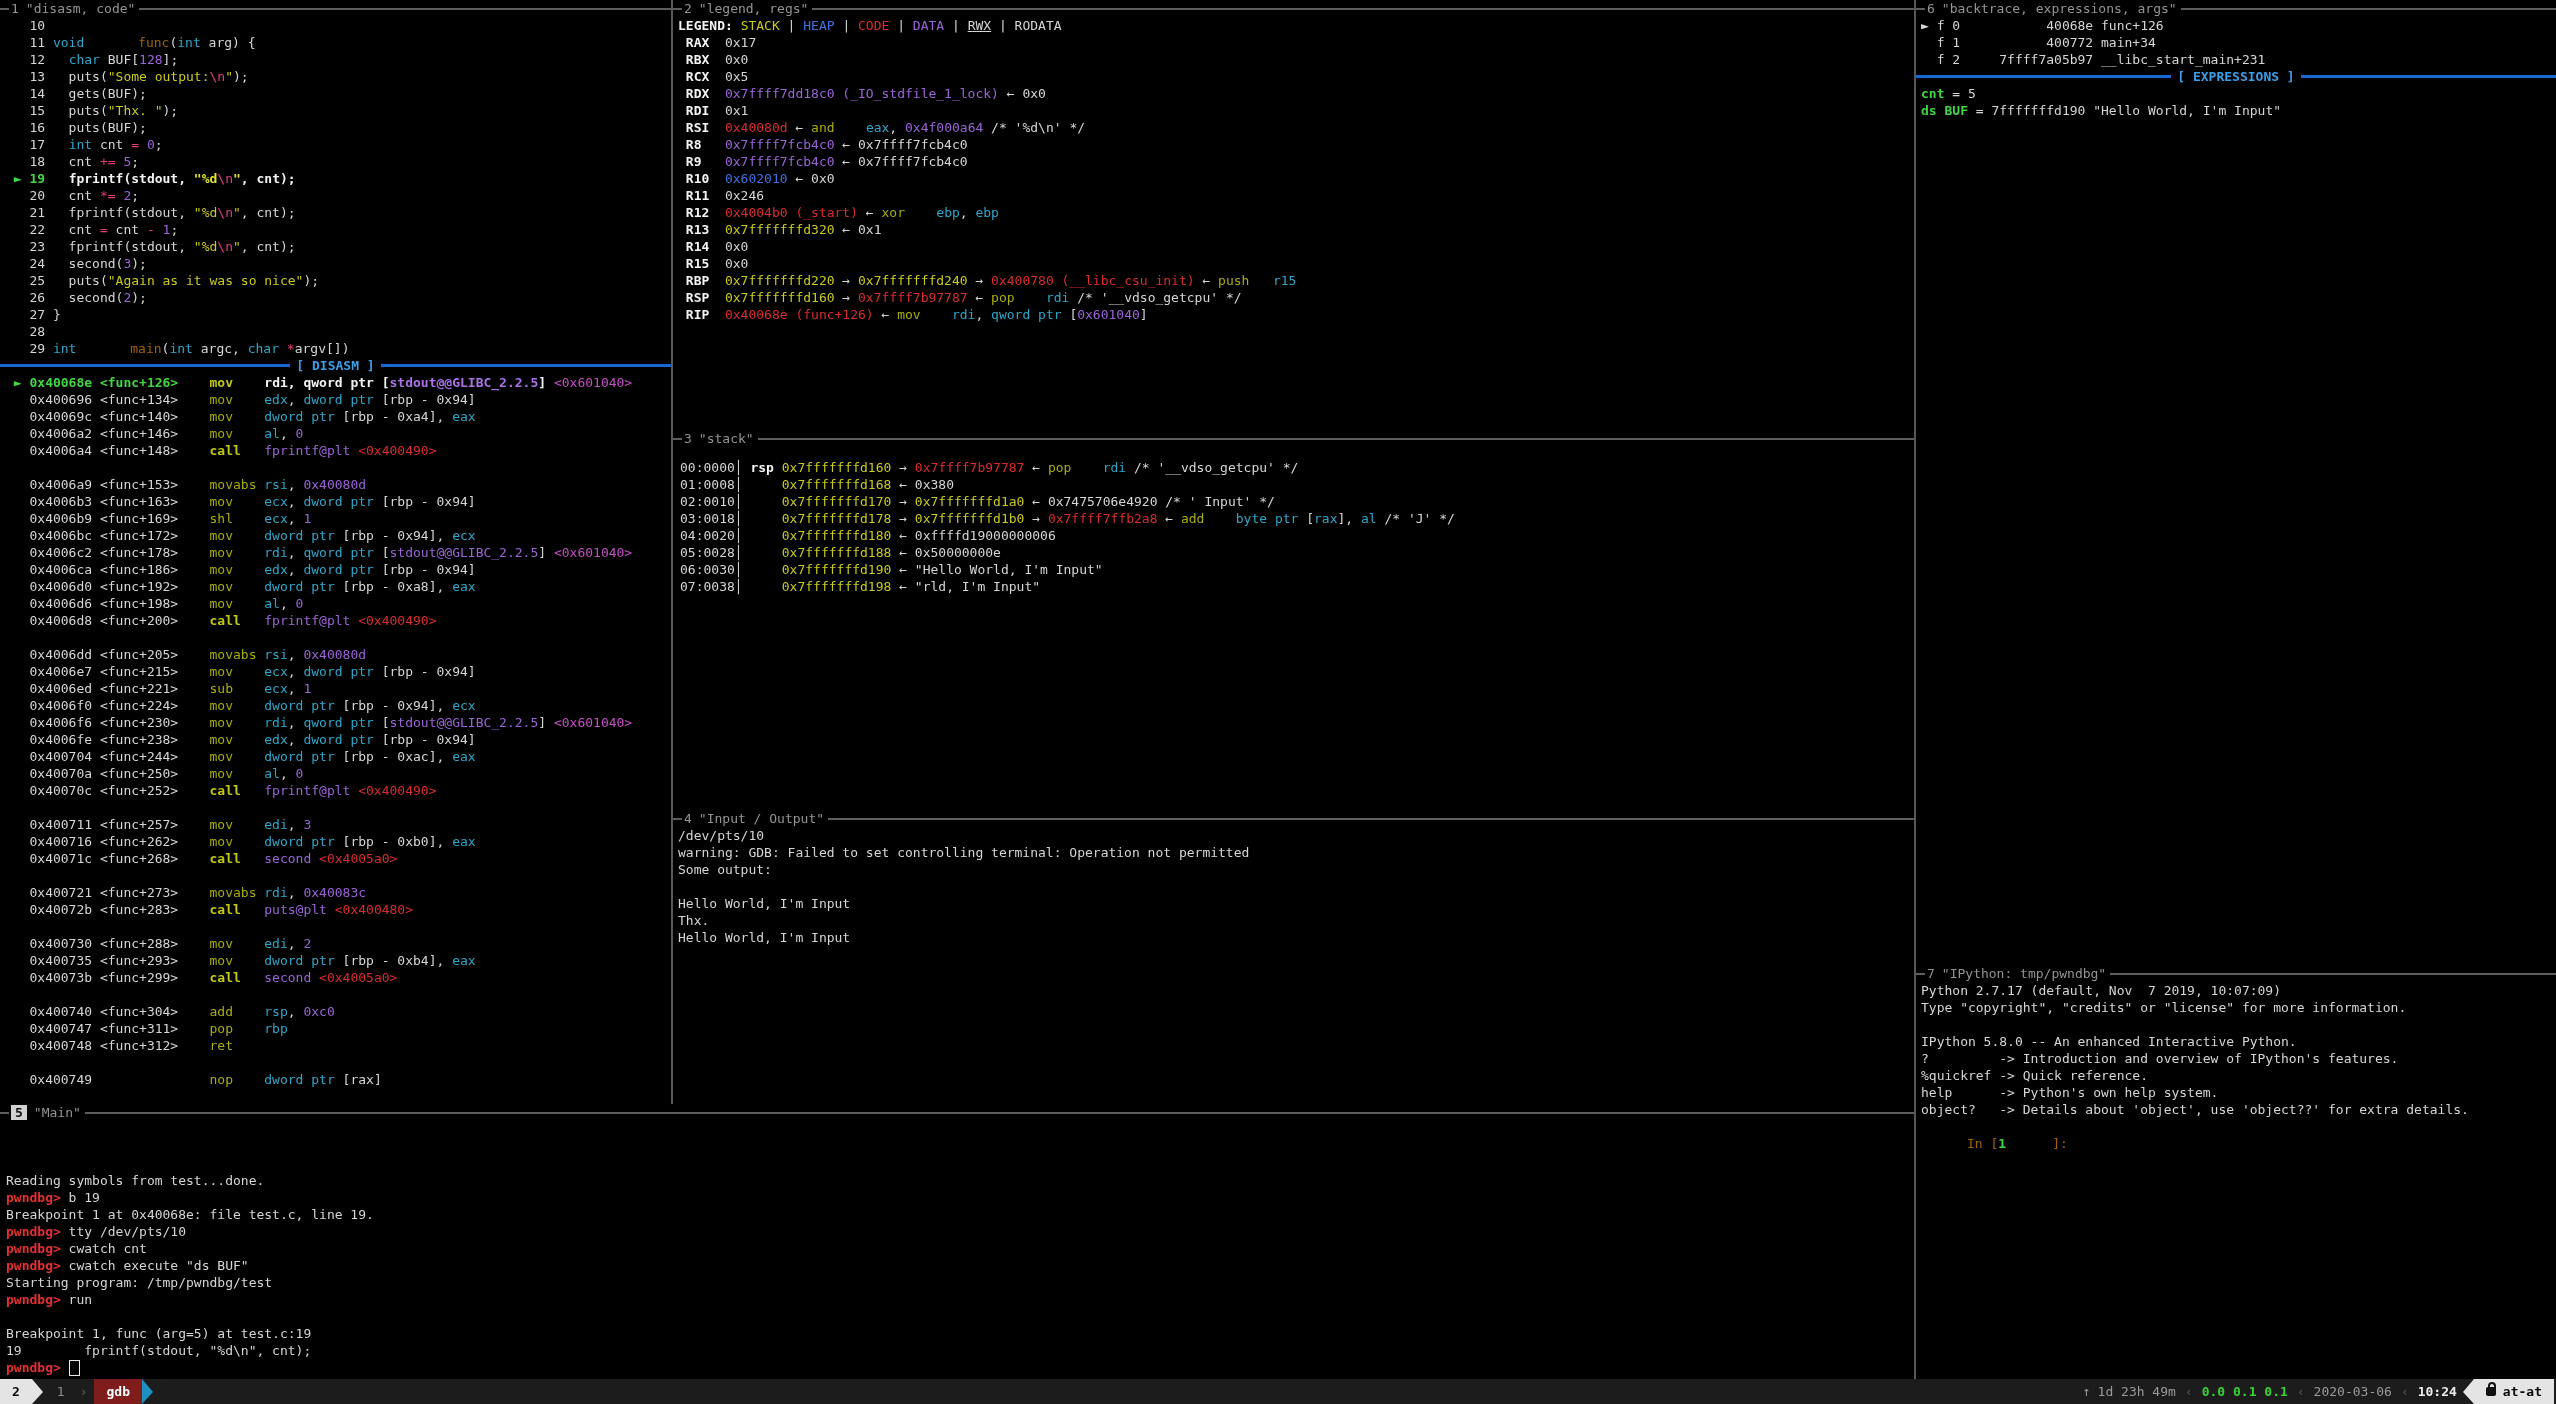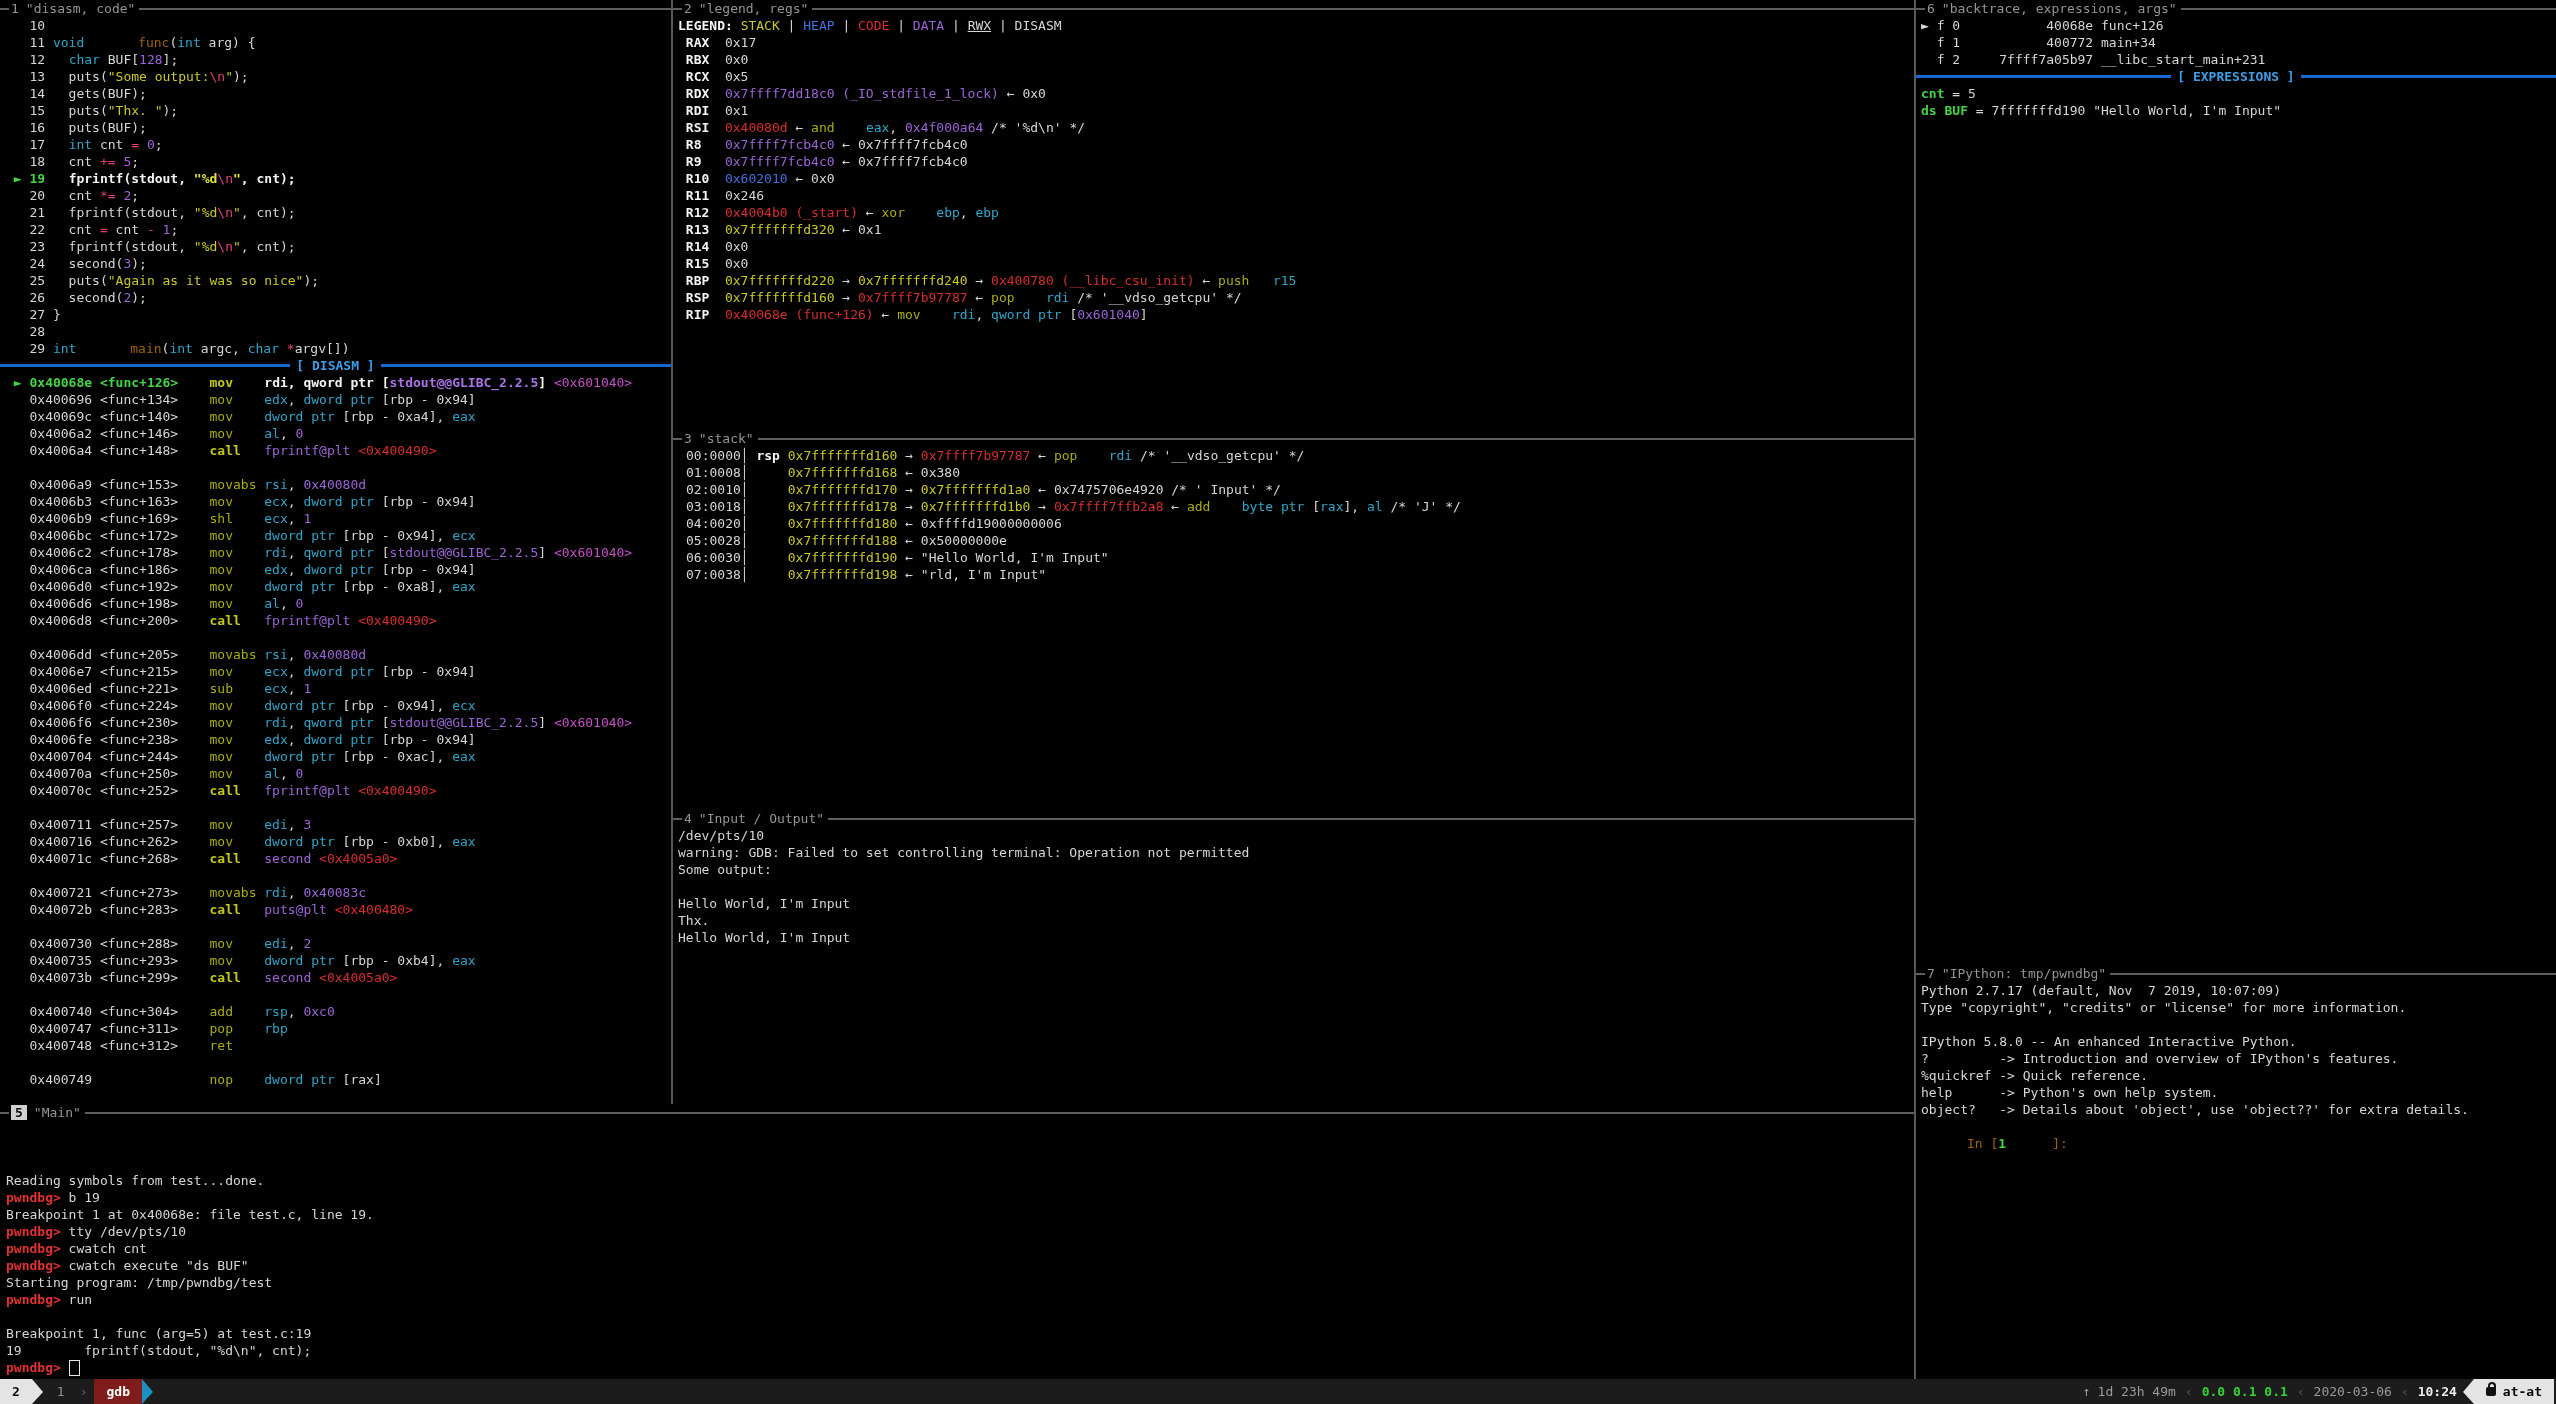--- a/index.html
+++ b/index.html
@@ -144,21 +144,21 @@
       </div>
   </section>
 
   <section class="pane" id="p2" style="left:673px;top:0;width:1241px;height:430px;">
     <div class="ptitle">
       <span class="tl short"></span>
       <span class="plabel"><span class="pnum">2</span><span class="ptxt">"legend, regs"</span></span>
       <span class="tl fill"></span>
     </div>
     <div class="lines" style="padding-left:5px;">
-        <div class="row"><span class="c-b">LEGEND: </span><span class="c-yel">STACK</span><span class="c-w"> | </span><span class="c-blu">HEAP</span><span class="c-w"> | </span><span class="c-red">CODE</span><span class="c-w"> | </span><span class="c-pur">DATA</span><span class="c-w"> | </span><span class="c-wu">RWX</span><span class="c-w"> | </span><span class="c-w">DISASM</span></div>
+        <div class="row"><span class="c-b">LEGEND: </span><span class="c-yel">STACK</span><span class="c-w"> | </span><span class="c-blu">HEAP</span><span class="c-w"> | </span><span class="c-red">CODE</span><span class="c-w"> | </span><span class="c-pur">DATA</span><span class="c-w"> | </span><span class="c-wu">RWX</span><span class="c-w"> | </span><span class="c-w">RODATA</span></div>
         <div class="row"><span class="c-b"> RAX  </span><span class="c-w">0x17</span></div>
         <div class="row"><span class="c-b"> RBX  </span><span class="c-w">0x0</span></div>
         <div class="row"><span class="c-b"> RCX  </span><span class="c-w">0x5</span></div>
         <div class="row"><span class="c-b"> RDX  </span><span class="c-pur">0x7ffff7dd18c0 (_IO_stdfile_1_lock)</span><span class="c-w"> ← </span><span class="c-w">0x0</span></div>
         <div class="row"><span class="c-b"> RDI  </span><span class="c-w">0x1</span></div>
         <div class="row"><span class="c-b"> RSI  </span><span class="c-red">0x40080d</span><span class="c-w"> ← </span><span class="c-olv">and</span><span class="c-w">    </span><span class="c-cyn">eax</span><span class="c-w">, </span><span class="c-pur">0x4f000a64</span><span class="c-w"> /* '%d\n' */</span></div>
         <div class="row"><span class="c-b"> R8   </span><span class="c-pur">0x7ffff7fcb4c0</span><span class="c-w"> ← </span><span class="c-w">0x7ffff7fcb4c0</span></div>
         <div class="row"><span class="c-b"> R9   </span><span class="c-pur">0x7ffff7fcb4c0</span><span class="c-w"> ← </span><span class="c-w">0x7ffff7fcb4c0</span></div>
         <div class="row"><span class="c-b"> R10  </span><span class="c-blu">0x602010</span><span class="c-w"> ← </span><span class="c-w">0x0</span></div>
         <div class="row"><span class="c-b"> R11  </span><span class="c-w">0x246</span></div>
@@ -171,21 +171,21 @@
         <div class="row"><span class="c-b"> RIP  </span><span class="c-red">0x40068e (func+126)</span><span class="c-w"> ← </span><span class="c-olv">mov</span><span class="c-w">    </span><span class="c-cyn">rdi</span><span class="c-w">, </span><span class="c-cyn">qword ptr</span><span class="c-w"> [</span><span class="c-pur">0x601040</span><span class="c-w">]</span></div>
       </div>
   </section>
 
   <section class="pane" id="p3" style="left:673px;top:430px;width:1241px;height:380px;">
     <div class="ptitle">
       <span class="tl short"></span>
       <span class="plabel"><span class="pnum">3</span><span class="ptxt">"stack"</span></span>
       <span class="tl fill"></span>
     </div>
-    <div class="lines" style="padding-left:13px;">
+    <div class="lines" style="padding-left:7px;margin-top:12px;">
         <div class="row"><span class="c-w">00:0000</span><span class="c-w">│ </span><span class="c-b">rsp</span><span class="c-w"> </span><span class="c-yel">0x7fffffffd160</span><span class="c-w"> → </span><span class="c-red">0x7ffff7b97787</span><span class="c-w"> ← </span><span class="c-olv">pop</span><span class="c-w">    </span><span class="c-cyn">rdi</span><span class="c-w"> /* '__vdso_getcpu' */</span></div>
         <div class="row"><span class="c-w">01:0008</span><span class="c-w">│     </span><span class="c-yel">0x7fffffffd168</span><span class="c-w"> ← </span><span class="c-w">0x380</span></div>
         <div class="row"><span class="c-w">02:0010</span><span class="c-w">│     </span><span class="c-yel">0x7fffffffd170</span><span class="c-w"> → </span><span class="c-yel">0x7fffffffd1a0</span><span class="c-w"> ← </span><span class="c-w">0x7475706e4920 /* ' Input' */</span></div>
         <div class="row"><span class="c-w">03:0018</span><span class="c-w">│     </span><span class="c-yel">0x7fffffffd178</span><span class="c-w"> → </span><span class="c-yel">0x7fffffffd1b0</span><span class="c-w"> → </span><span class="c-red">0x7ffff7ffb2a8</span><span class="c-w"> ← </span><span class="c-olv">add</span><span class="c-w">    </span><span class="c-cyn">byte ptr</span><span class="c-w"> [</span><span class="c-cyn">rax</span><span class="c-w">], </span><span class="c-cyn">al</span><span class="c-w"> /* 'J' */</span></div>
         <div class="row"><span class="c-w">04:0020</span><span class="c-w">│     </span><span class="c-yel">0x7fffffffd180</span><span class="c-w"> ← </span><span class="c-w">0xffffd19000000006</span></div>
         <div class="row"><span class="c-w">05:0028</span><span class="c-w">│     </span><span class="c-yel">0x7fffffffd188</span><span class="c-w"> ← </span><span class="c-w">0x50000000e</span></div>
         <div class="row"><span class="c-w">06:0030</span><span class="c-w">│     </span><span class="c-yel">0x7fffffffd190</span><span class="c-w"> ← </span><span class="c-w">"Hello World, I'm Input"</span></div>
         <div class="row"><span class="c-w">07:0038</span><span class="c-w">│     </span><span class="c-yel">0x7fffffffd198</span><span class="c-w"> ← </span><span class="c-w">"rld, I'm Input"</span></div>
       </div>
   </section>

